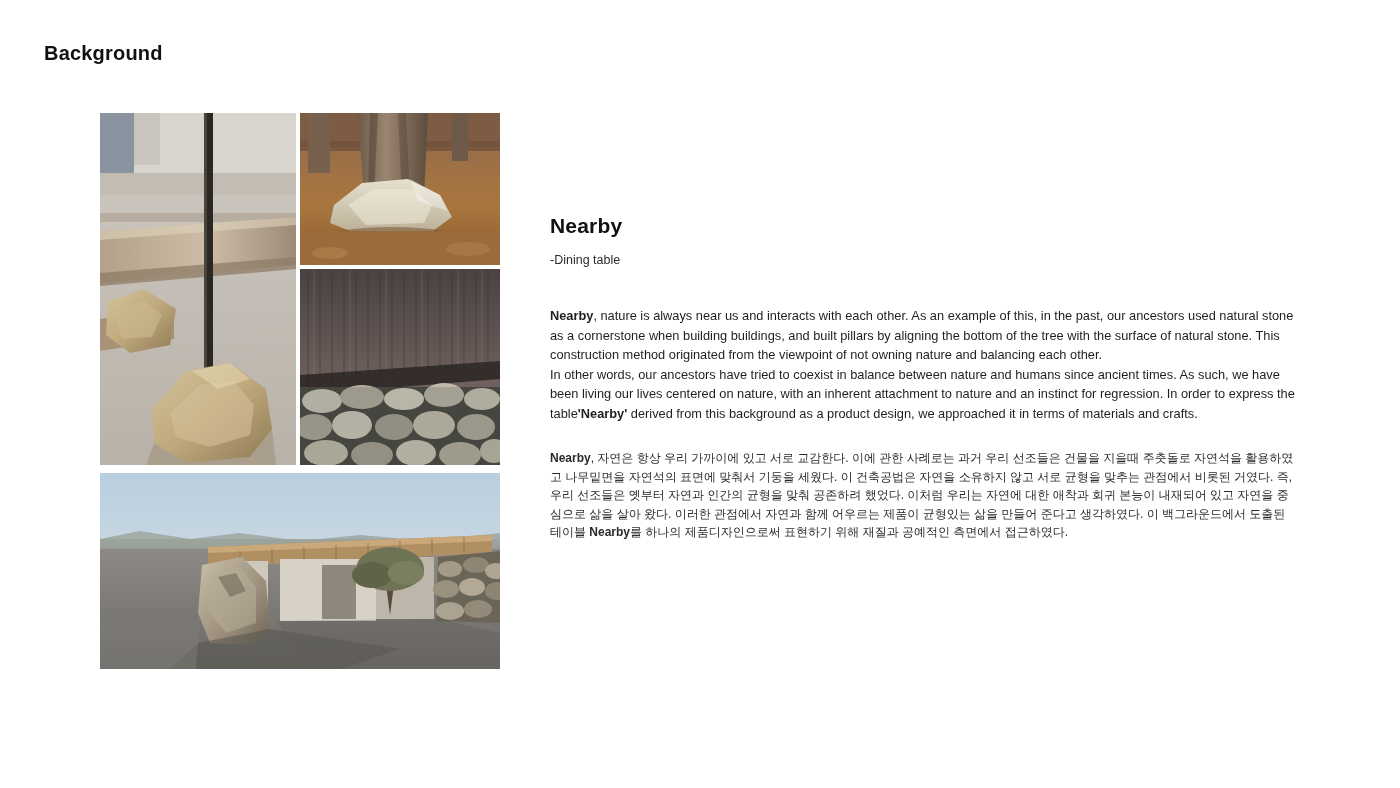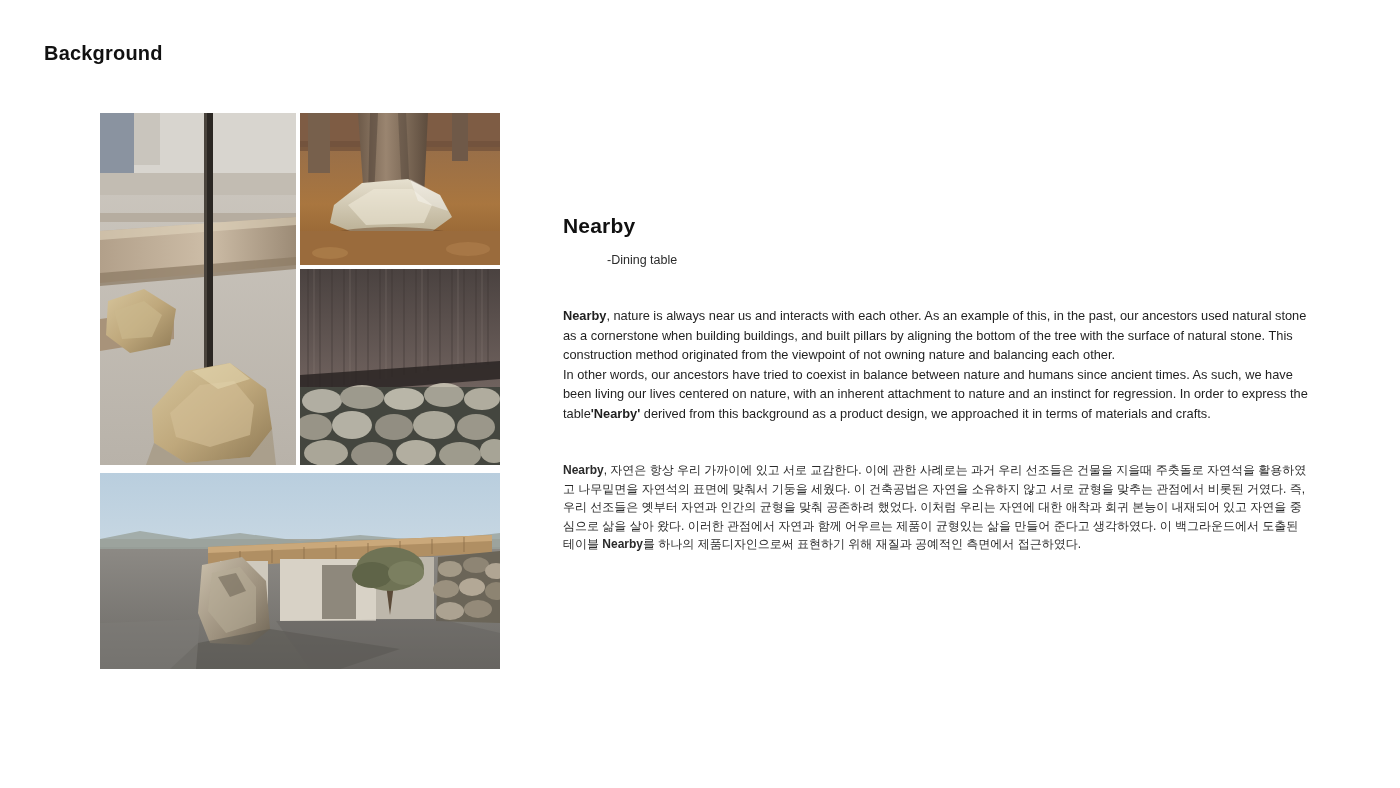--- a/index.html
+++ b/index.html
@@ -71,47 +71,47 @@
     width: 400px;
     height: 196px;
   }
 
   
   .art { position: absolute; inset: 0; }
 
   
   .content {
     position: absolute;
-    left: 563px;
+    left: 550px;
     top: 214px;
     width: 745px;
   }
 
   .project-title {
     font-size: 21px;
     font-weight: bold;
     color: #111;
     margin: 0 0 14px 0;
     letter-spacing: 0.2px;
   }
 
   .meta {
     font-size: 12.5px;
     line-height: 16px;
     color: #2b2b2b;
     margin-bottom: 38px;
   }
-  .meta div { white-space: pre; margin-left: 44px; }
+  .meta div { white-space: pre; }
 
   .body-en {
     font-size: 12.8px;
     line-height: 19.5px;
     color: #1f1f1f;
     text-align: left;
-    margin-bottom: 38px;
+    margin-bottom: 26px;
   }
 
   .body-kr {
     font-size: 12px;
     line-height: 18.5px;
     color: #2a2a2a;
   }
 
   .inline-strong { font-weight: bold; }
 </style>

